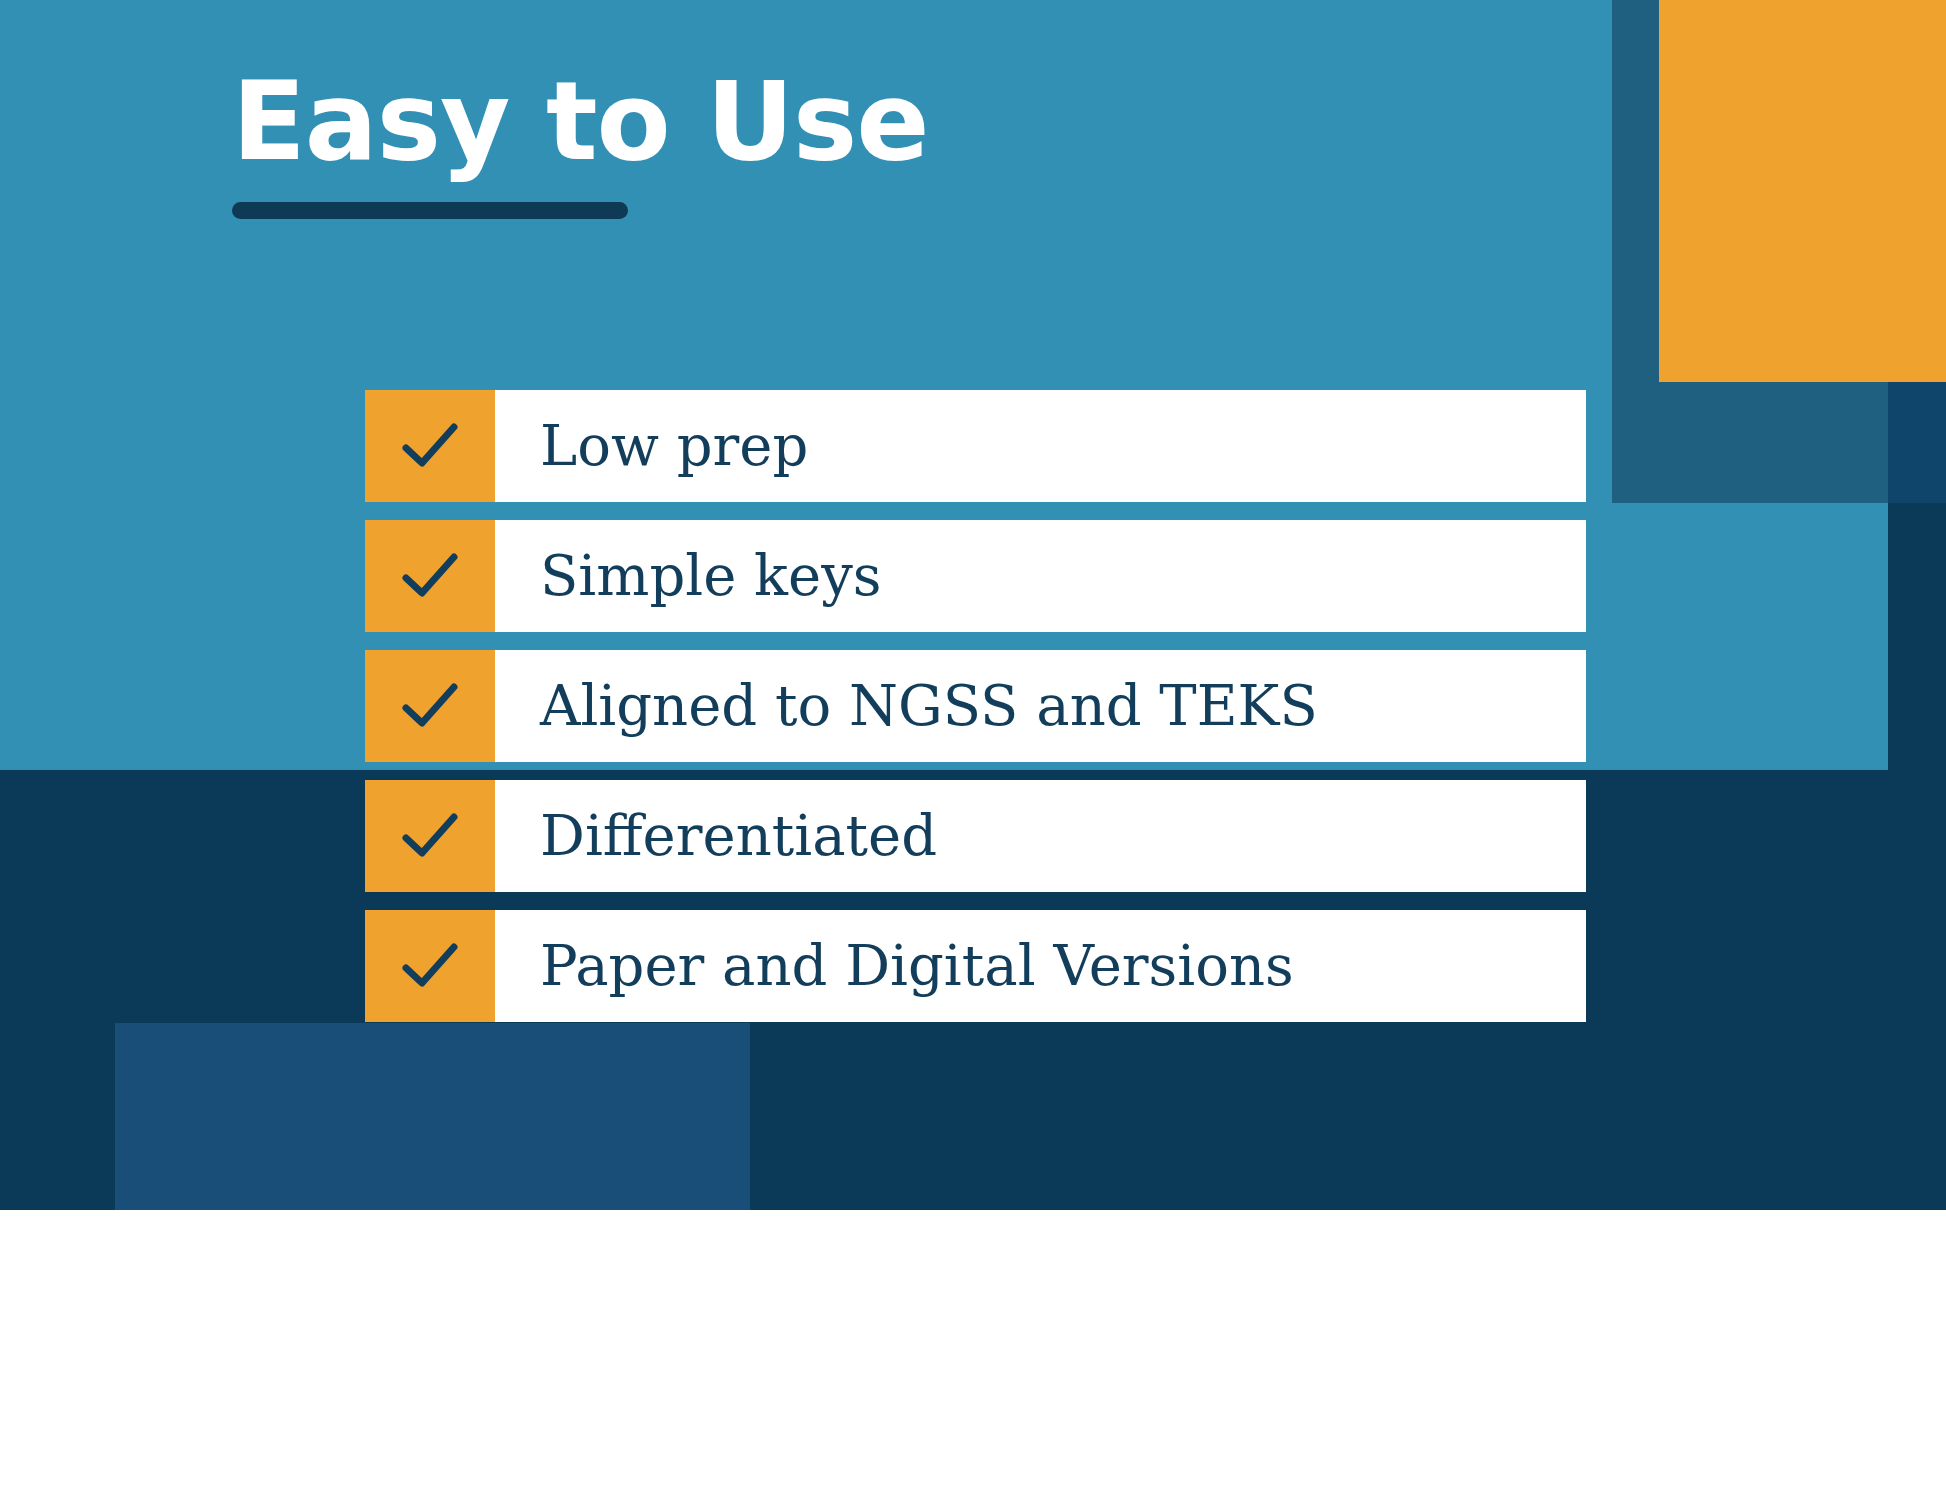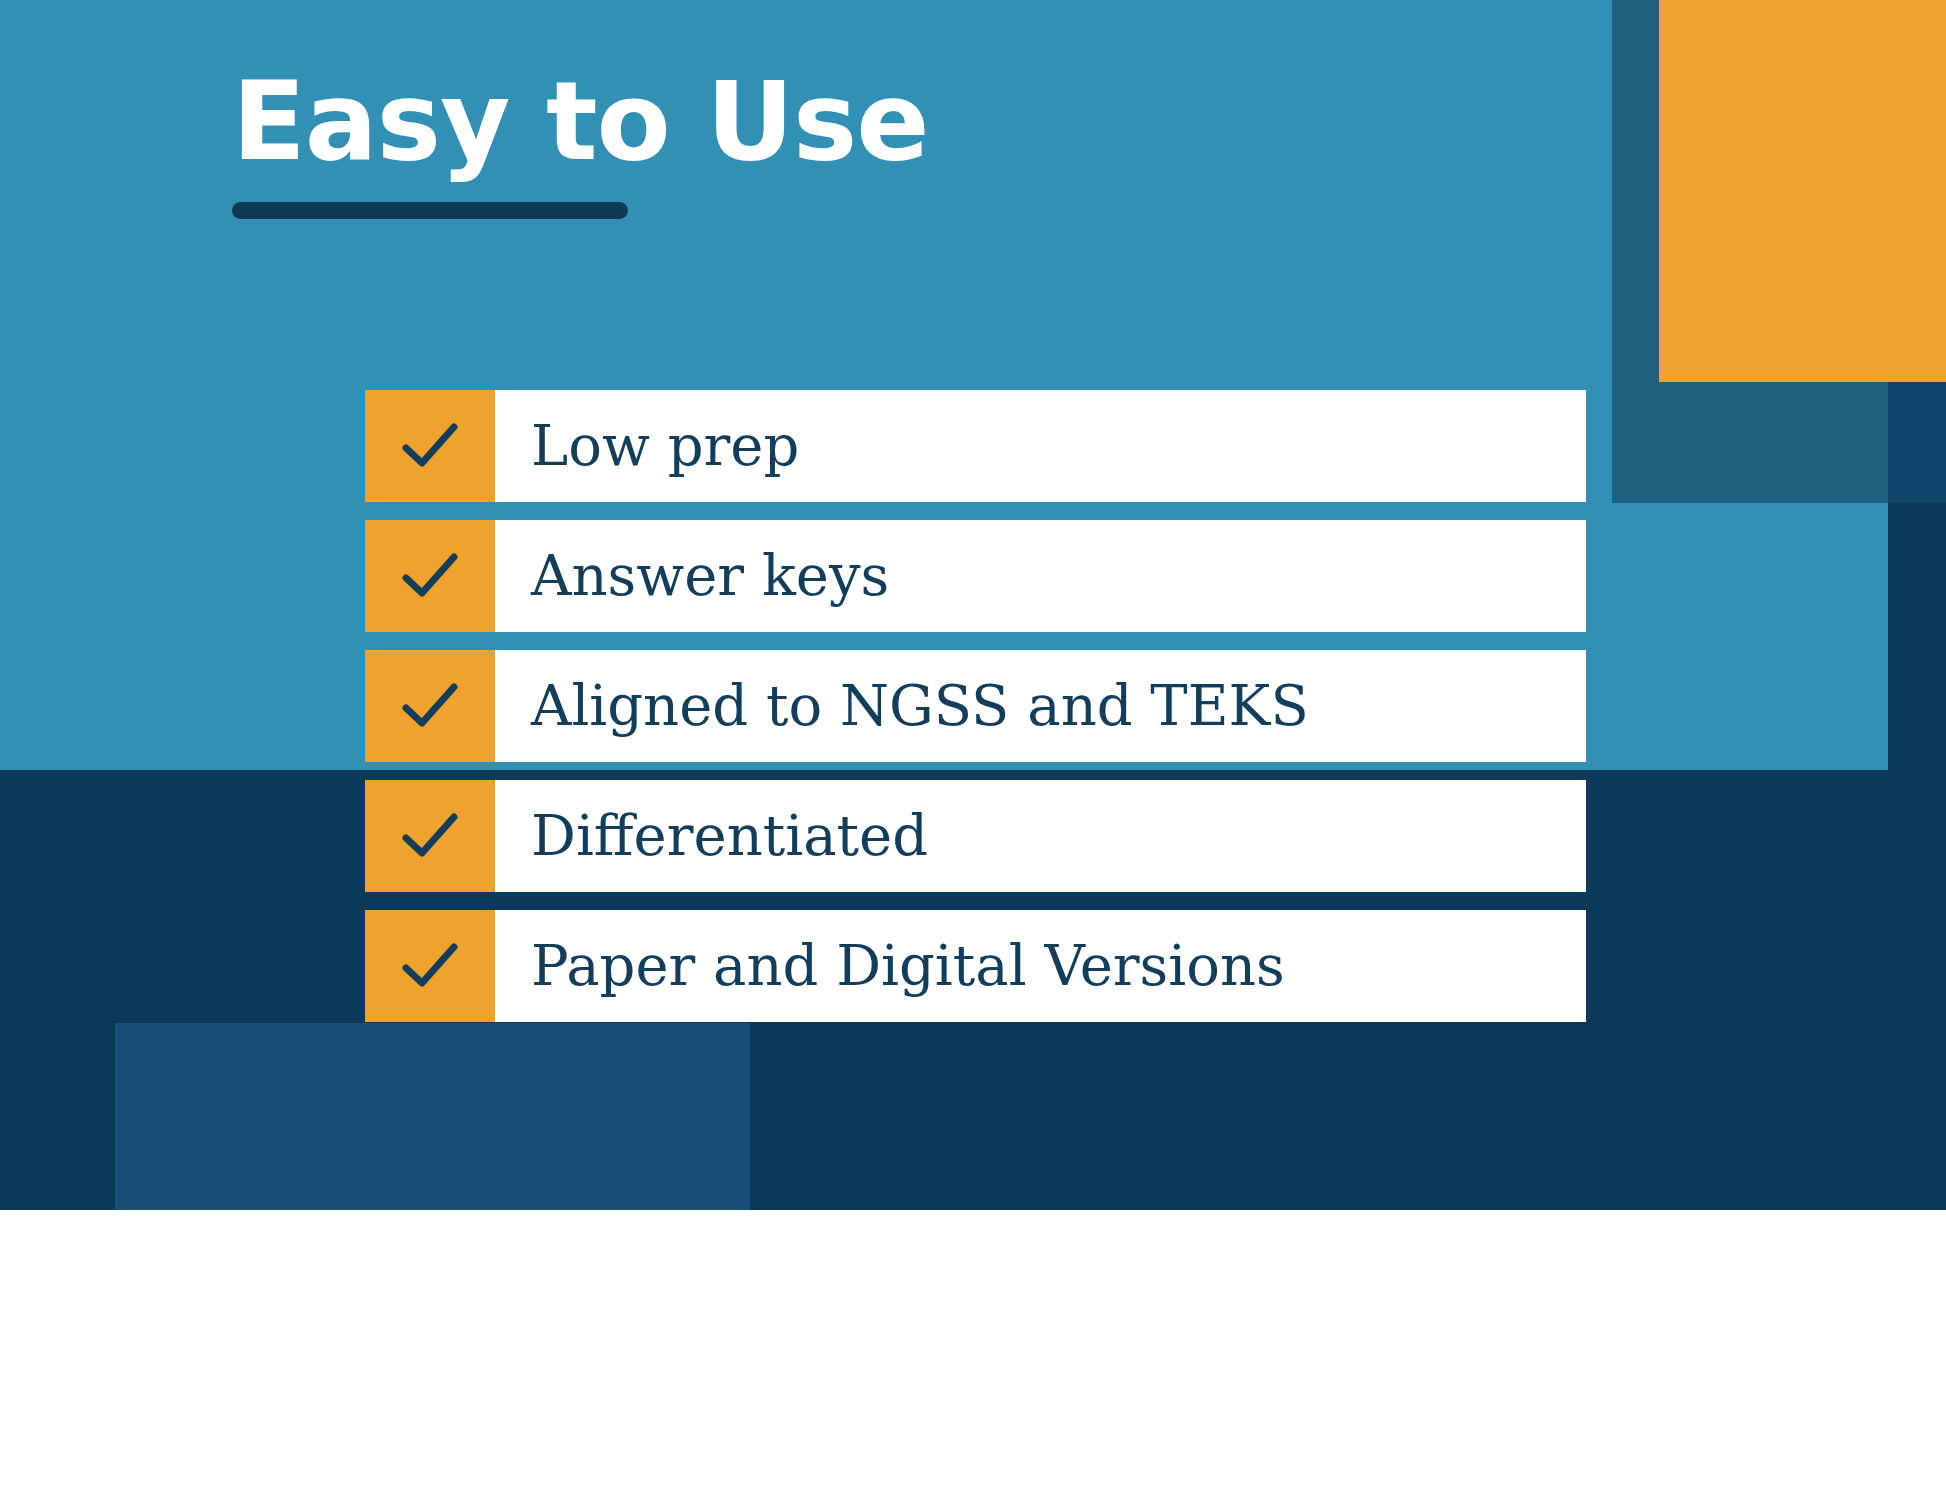--- a/index.html
+++ b/index.html
@@ -110,21 +110,21 @@
     display: block;
     width: 64px;
     height: 64px;
   }
   .check-glyph svg { display: block; width: 100%; height: 100%; }
 
   .check-label {
     flex: 1 1 auto;
     display: flex;
     align-items: center;
-    padding-left: 36px;
+    padding-left: 45px;
     color: #123E5C;
     font-family: "DejaVu Serif", "Liberation Serif", serif;
     font-size: 56px;
     line-height: 1;
     white-space: nowrap;
   }
 </style>
 </head>
 <body>
 
@@ -159,21 +159,21 @@
 
 
     <div class="check-row">
       <div class="check-box">
         <span class="check-glyph">
           <svg viewBox="0 0 64 64" aria-hidden="true">
             <path d="M8 34 L24 49 L56 13" fill="none" stroke="#123E5C" stroke-width="7" stroke-linecap="round" stroke-linejoin="round"></path>
           </svg>
         </span>
       </div>
-      <div class="check-label">Answer keys</div>
+      <div class="check-label">Simple keys</div>
     </div>
 
     <div class="check-row">
       <div class="check-box">
         <span class="check-glyph">
           <svg viewBox="0 0 64 64" aria-hidden="true">
             <path d="M8 34 L24 49 L56 13" fill="none" stroke="#123E5C" stroke-width="7" stroke-linecap="round" stroke-linejoin="round"></path>
           </svg>
         </span>
       </div>

